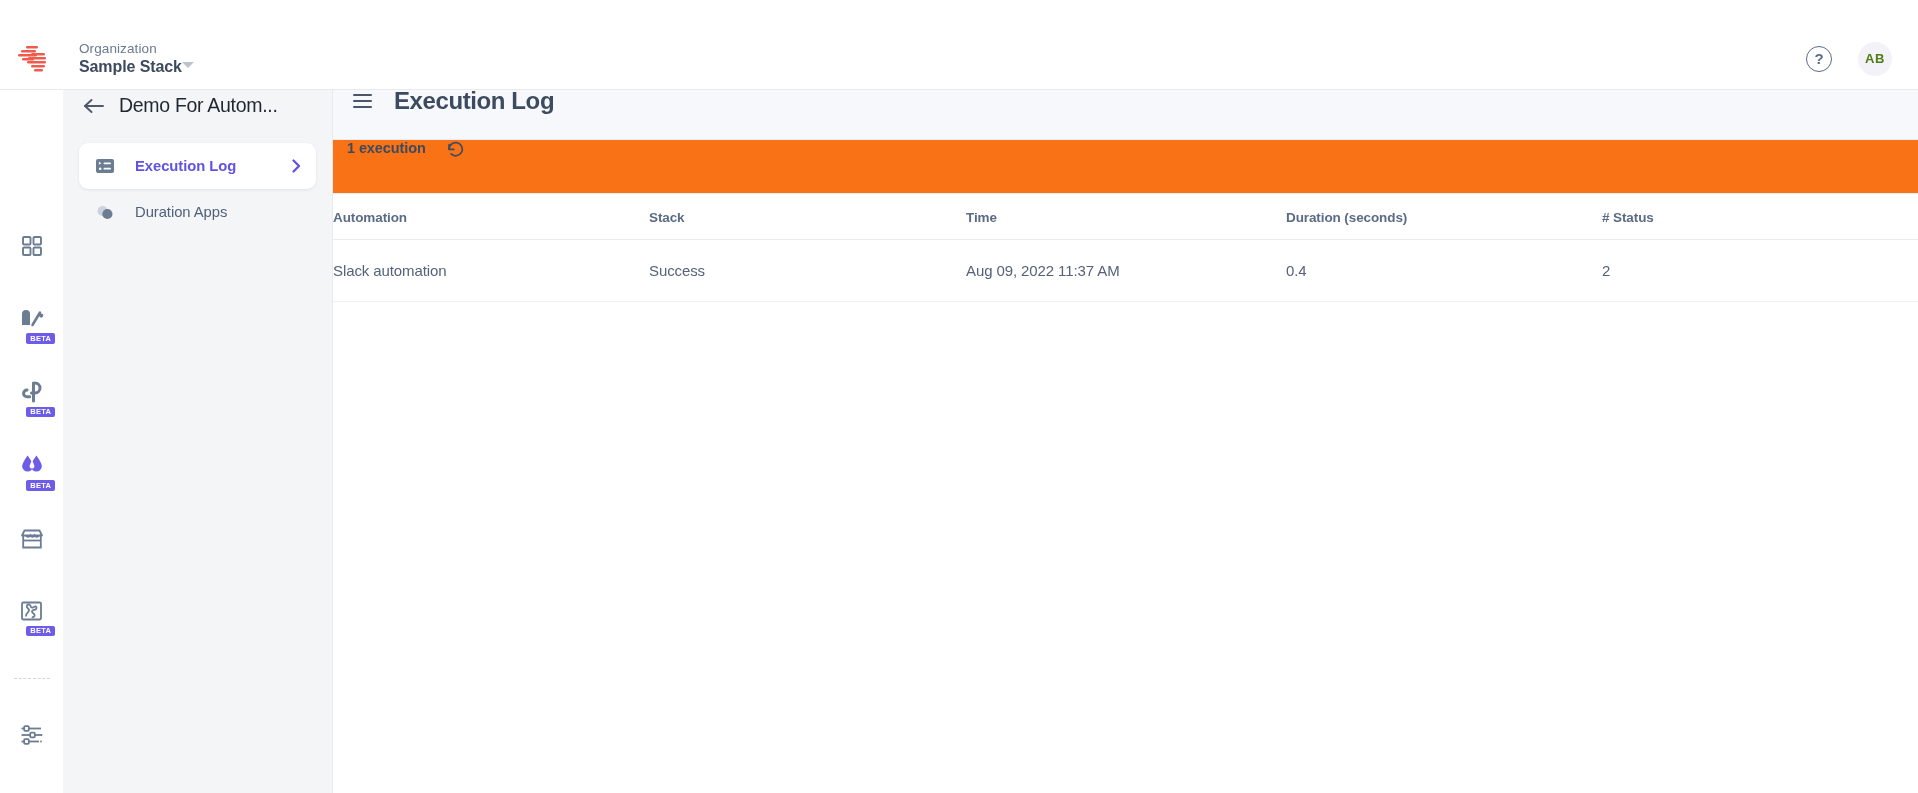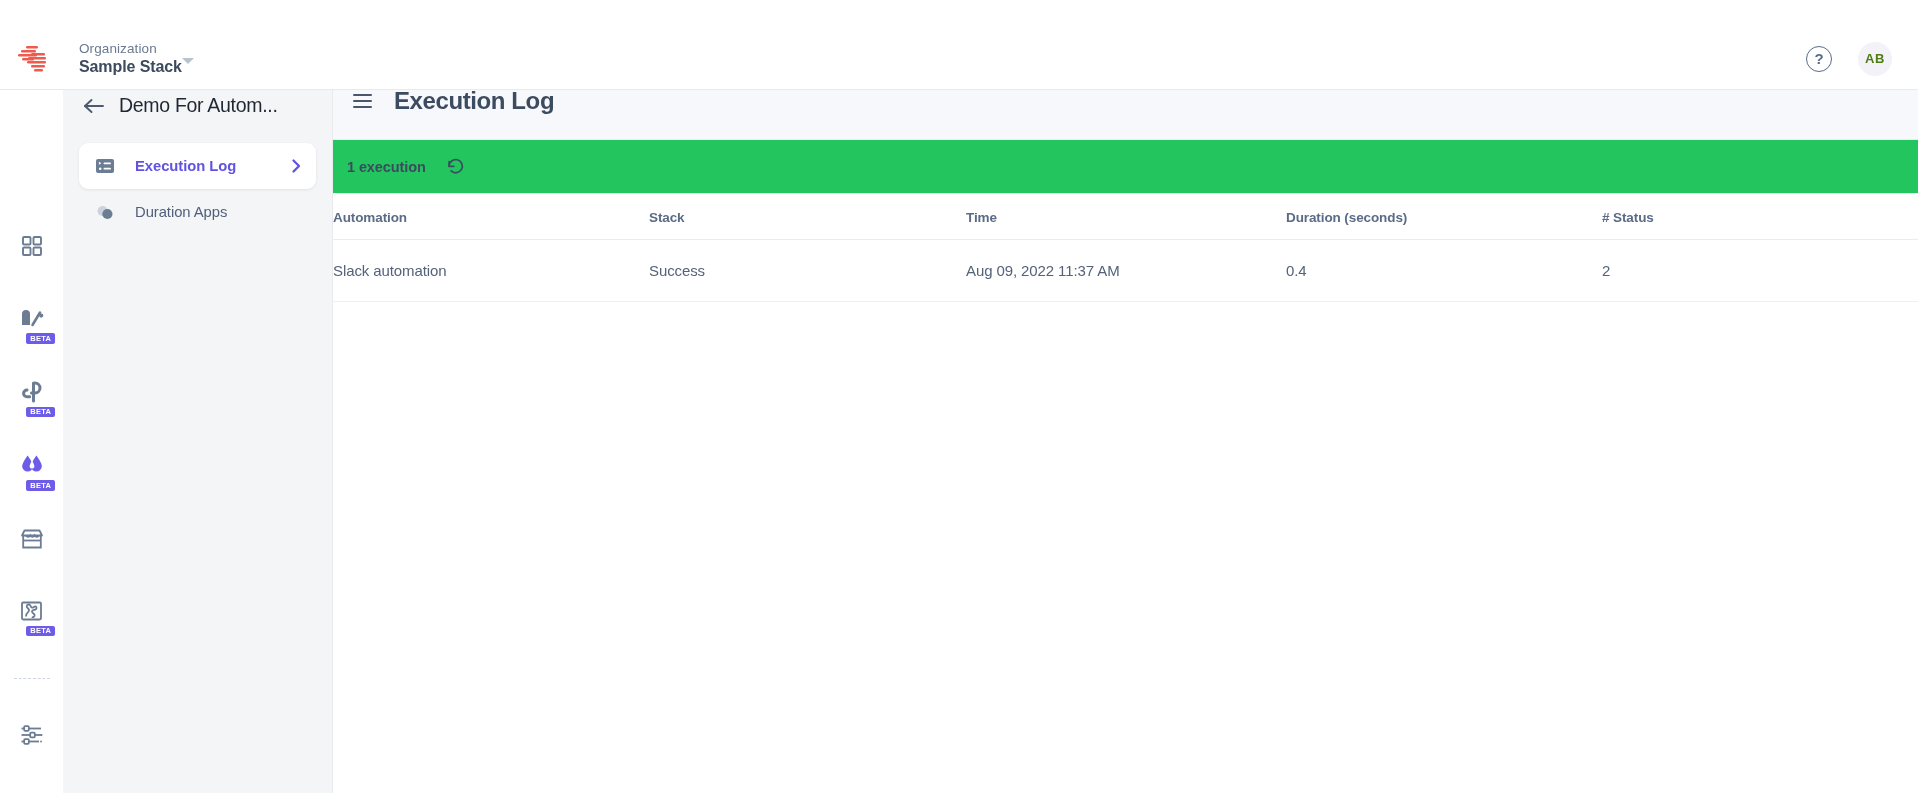--- a/index.html
+++ b/index.html
@@ -29,21 +29,21 @@
     display: flex; align-items: center; justify-content: center;
     flex: 0 0 63px;
   }
   .logo-mark { width: 34px; height: 30px; }
 
   .org-block { margin-left: 16px; line-height: 1.15; }
   .org-label {
     font-size: 13.5px; color: #6b7a90; letter-spacing: .1px;
     padding-bottom: 2px;
   }
-  .org-name-row { display: flex; align-items: flex-start; gap: 0; }
+  .org-name-row { display: flex; align-items: center; gap: 0; }
   .org-name {
     font-size: 16px; font-weight: 700; color: #3c4a5e; letter-spacing: -.1px;
   }
   .caret-down {
     width: 0; height: 0;
     border-left: 6px solid transparent;
     border-right: 6px solid transparent;
     border-top: 6px solid #b9c2cf;
     margin-bottom: 5px;
   }
@@ -158,24 +158,24 @@
   .hamburger span {
     display: block; width: 19px; height: 2px; background: #4a5769; border-radius: 1px;
   }
   .page-title {
     margin-left: 22px;
     font-size: 24px; font-weight: 700; color: #3d4b60; letter-spacing: -.4px;
   }
 
   .toolbar {
     height: 54px;
-    display: flex; align-items: center;
+    display: flex; align-items: flex-start;
     padding-left: 14px;
     border-bottom: 1px solid #e9edf3;
-    background: #22c55e;
+    background: #f97316;
   }
   .count-label {
     font-size: 14.5px; font-weight: 700; color: #3d4b60; letter-spacing: -.1px;
   }
   .refresh-btn {
     margin-left: 20px; display: flex; align-items: center; cursor: pointer;
     color: #3d4b60;
   }
 
   table.exec-table { width: 100%; border-collapse: collapse; table-layout: fixed; }

